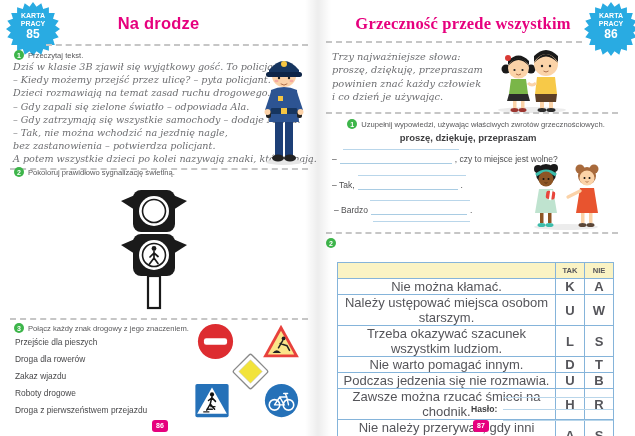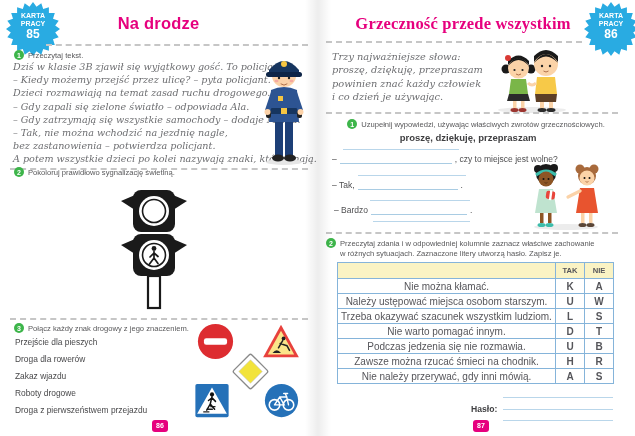--- a/index.html
+++ b/index.html
@@ -24,21 +24,21 @@
   .tlabel{font-size:7.6px;color:#58585a;line-height:10px;padding-top:1px;}
   .hand{font-family:"DejaVu Serif",serif;font-style:italic;color:#6d6e71;}
   .story{font-size:9.6px;line-height:13.2px;white-space:nowrap;}
   .poem{font-size:9.8px;line-height:13.3px;white-space:nowrap;}
   .meanings div{font-size:8.4px;color:#48484a;line-height:17px;white-space:nowrap;}
   .wordbank{font-size:9.5px;font-weight:bold;color:#3f3f41;text-align:center;}
   .dlg{display:flex;align-items:flex-end;font-size:8.5px;color:#4f4f51;white-space:nowrap;}
   .blank{display:inline-block;border-bottom:1px solid #a9cce3;height:10px;margin:0 3px;}
   .gline{border-top:1px solid #b9d6ea;height:0;}
   table.quiz{border-collapse:collapse;width:276px;table-layout:fixed;}
-  table.quiz td,table.quiz th{border:1px solid #85b4da;padding:0;font-size:10px;color:#55555a;
+  table.quiz td,table.quiz th{border:1px solid #85b4da;padding:0;font-size:13px;color:#55555a;
          text-align:center;height:14px;background:#fff;}
   table.quiz tr.hdr td{background:#faf3c4;height:15px;font-weight:bold;font-size:7.6px;}
   td.tak-h{color:#3aaa35;} td.nie-h{color:#e5322d;}
   td.letter{font-weight:bold;color:#414144;font-size:7.8px;}
   .pagenum{background:#e6007e;color:#fff;font-weight:bold;font-size:7px;border-radius:3px;
            padding:2px 4px;line-height:8px;}
   .haslo{font-weight:bold;font-size:8.6px;color:#3f3f41;}
 </style>
 </head>
 <body>
@@ -301,24 +301,20 @@
       <rect x="53" y="52" width="3.5" height="10" fill="#fbd3a8"></rect>
       <rect x="61" y="52" width="3.5" height="10" fill="#fbd3a8"></rect>
       <ellipse cx="54.5" cy="64" rx="4" ry="2" fill="#5a4637"></ellipse>
       <ellipse cx="62.5" cy="64" rx="4" ry="2" fill="#5a4637"></ellipse>
     </svg>
 
     <div class="abs dashed" style="left:8px;top:232px;width:292px;"></div>
 
     <div class="abs task" style="left:8px;top:238px;width:302px;">
       <span class="ncirc">2</span>
-      <span class="tlabel">
-        <div>Przeczytaj zdania i w odpowiedniej kolumnie zaznacz właściwe zachowanie</div>
-        <div>w różnych sytuacjach. Zaznaczone litery utworzą hasło. Zapisz je.</div>
-      </span>
     </div>
 
     <table class="quiz abs" style="left:19px;top:262px;">
       <colgroup>
           <col style="width:218px">
           <col style="width:29px">
           <col style="width:29px">
         </colgroup>
       <tbody>
           <tr class="hdr">

